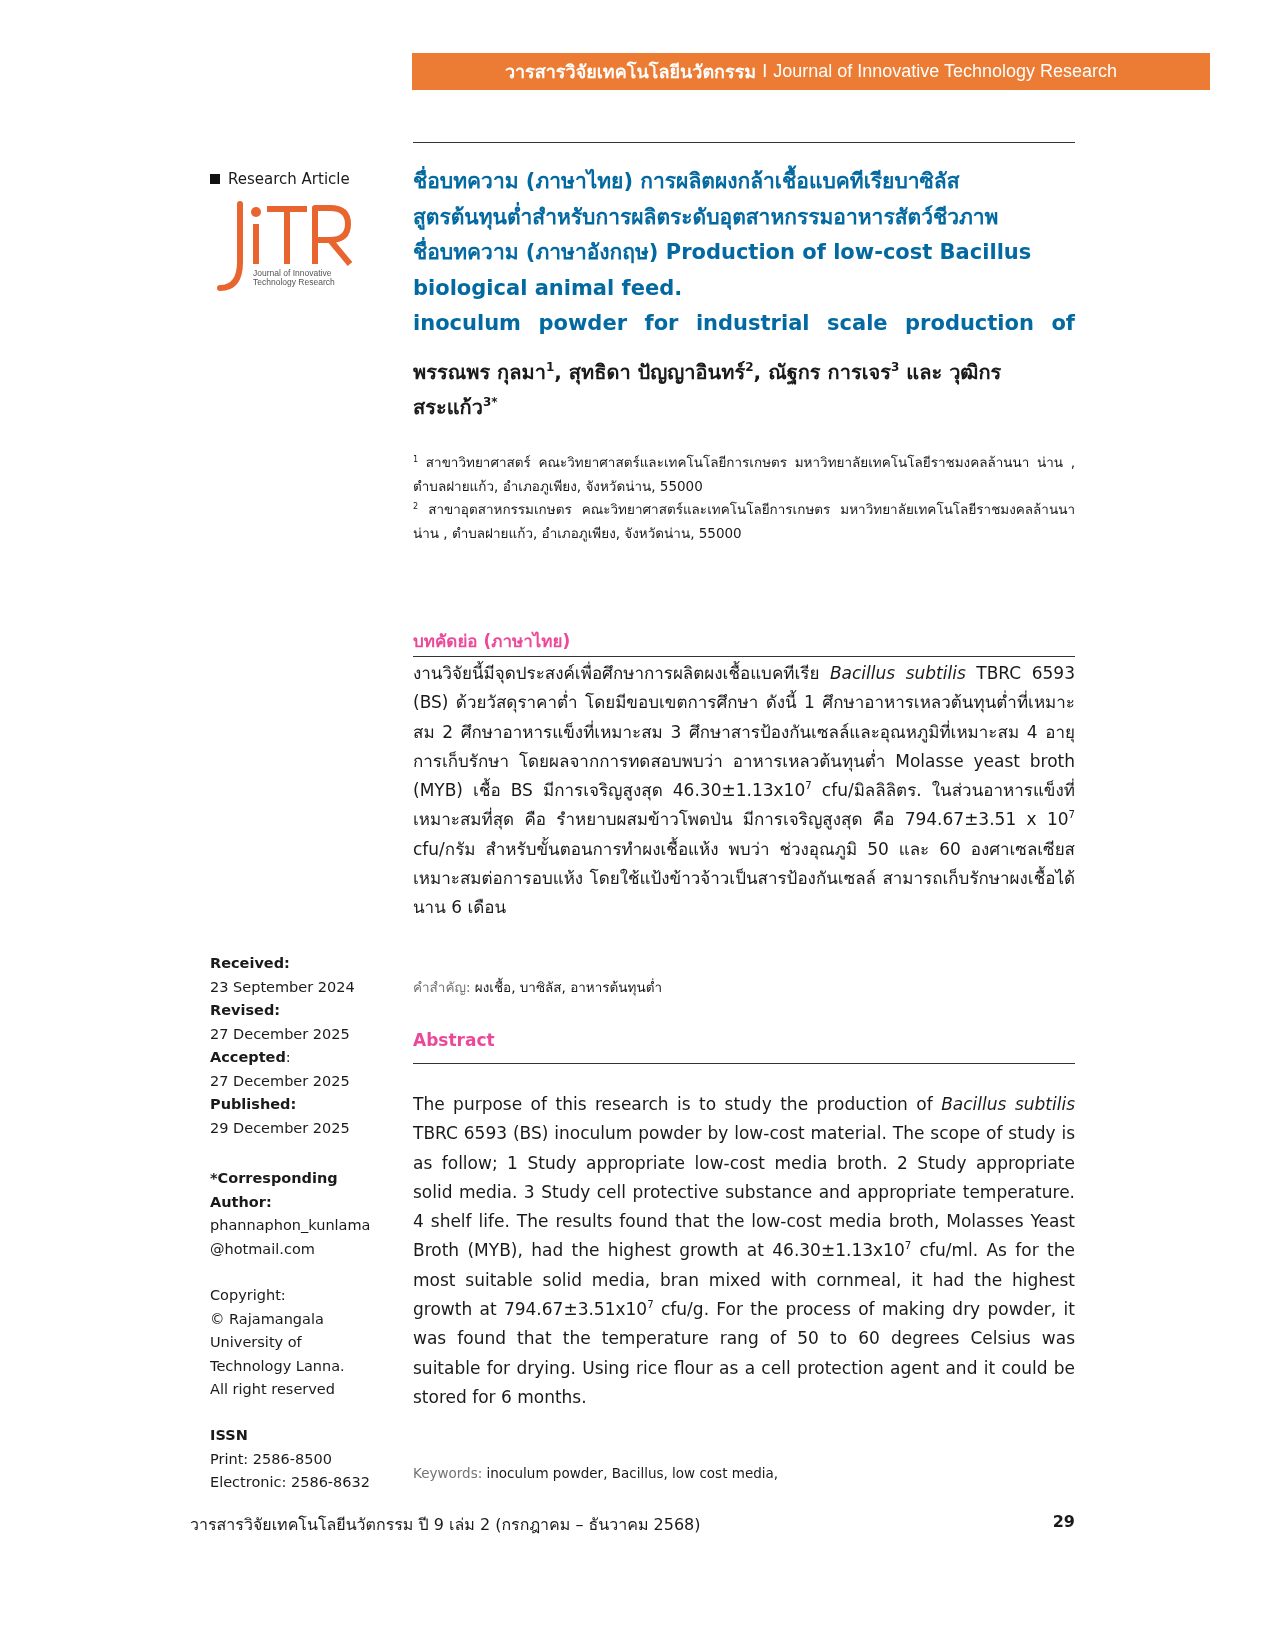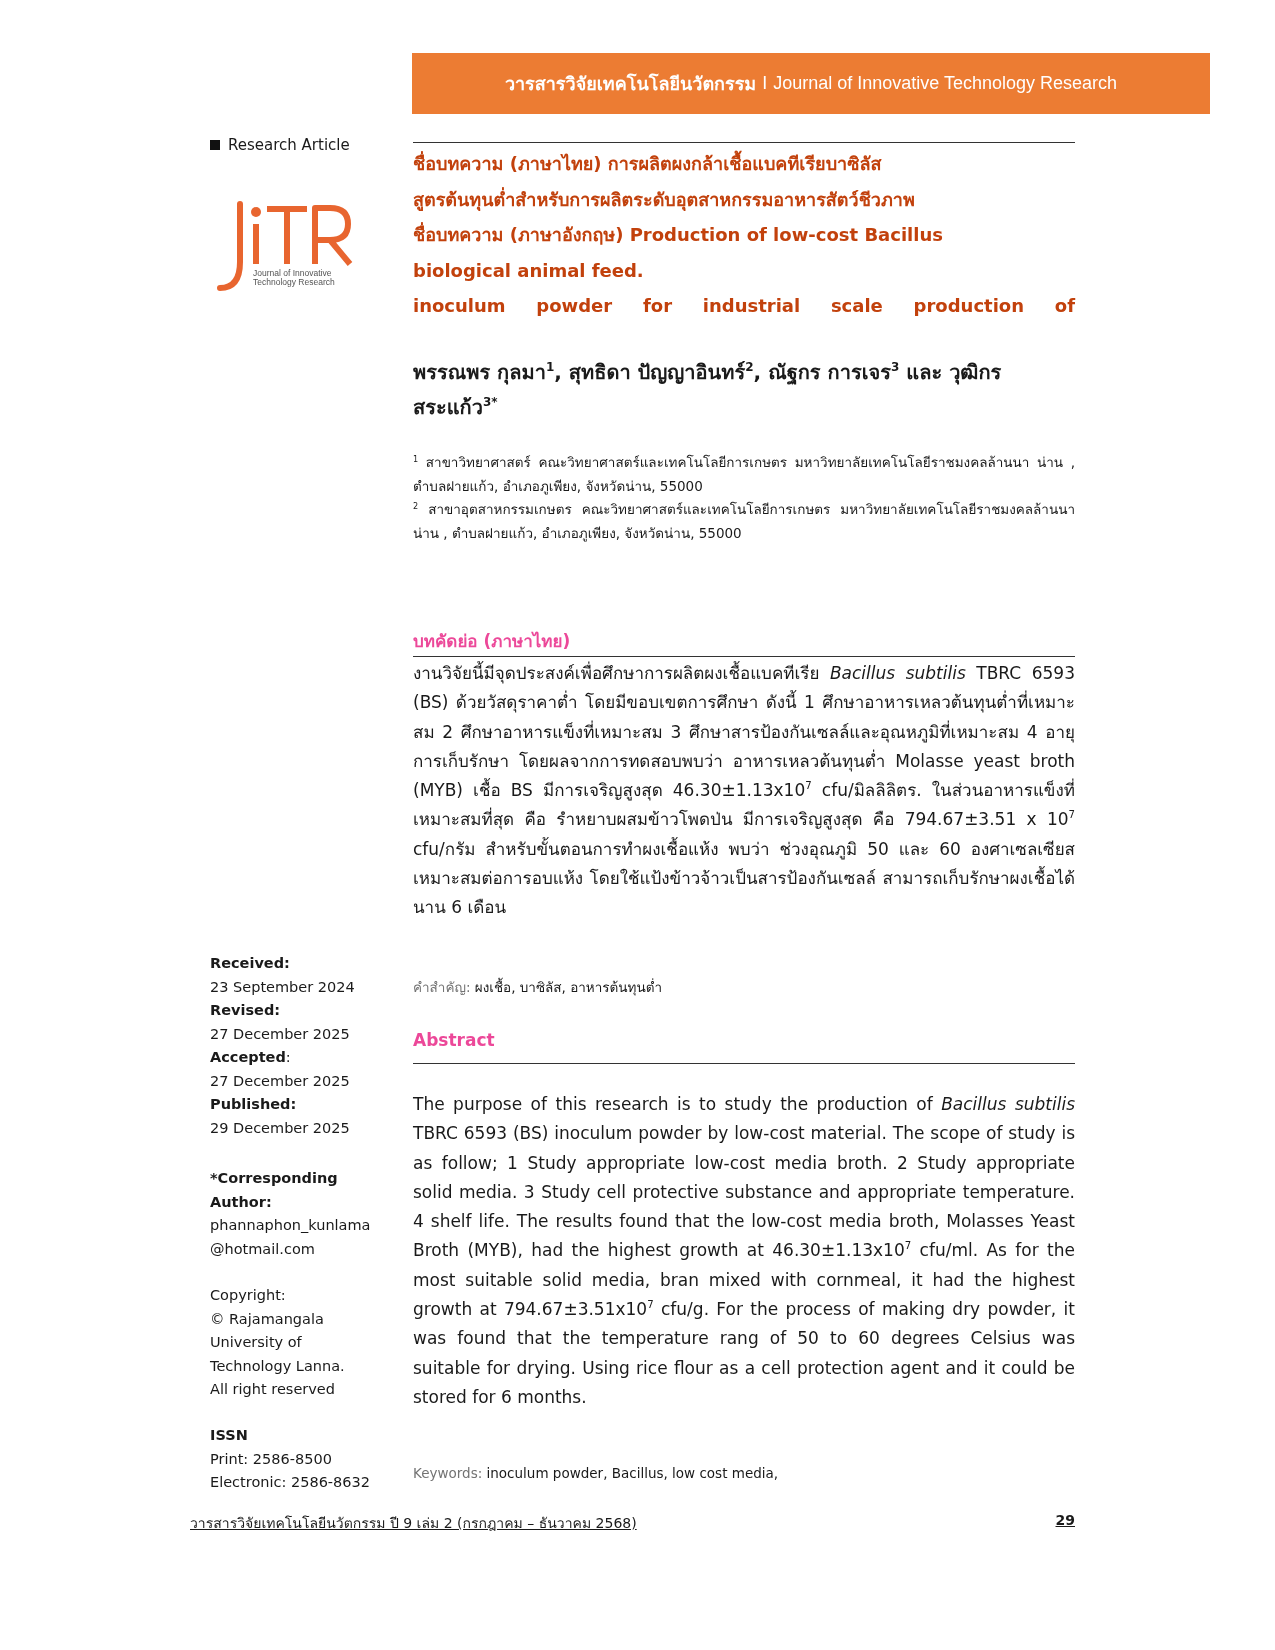--- a/index.html
+++ b/index.html
@@ -4,47 +4,47 @@
 <style>
   html, body { margin: 0; padding: 0; background: #ffffff; }
   body {
     width: 1275px; height: 1650px; position: relative; overflow: hidden;
     font-family: "DejaVu Sans", "Liberation Sans", sans-serif; color: #1a1a1a;
   }
   .abs { position: absolute; }
 
   
   .header-bar {
-    left: 412px; top: 53px; width: 798px; height: 61px;
+    left: 412px; top: 53px; width: 798px; height: 37px;
     background: #ec7c33; color: #fff;
     display: flex; align-items: center; justify-content: center;
     font-family: "Liberation Sans", sans-serif; font-size: 18px;
   }
   .header-bar .thai { font-weight: bold; }
   .header-bar .sep { margin: 0 6px; }
 
   
   .article-type {
-    left: 210px; top: 136px; font-size: 15px;
+    left: 210px; top: 170px; font-size: 15px;
     font-family: "DejaVu Sans", sans-serif; display: flex; align-items: center;
   }
   .article-type .sq { width: 10px; height: 10px; background: #111; margin-right: 8px; display: inline-block; }
 
   .logo { left: 212px; top: 200px; width: 150px; height: 95px; }
 
   .meta { left: 210px; font-size: 14.5px; line-height: 23.5px; font-family: "DejaVu Sans", sans-serif; }
   .meta .lbl { font-weight: bold; }
 
   
   .main { left: 413px; width: 662px; }
   .rule { height: 0; border-top: 1.5px solid #333; }
 
   .title {
-    top: 146px; color: #c2410c; font-weight: bold;
-    font-family: "DejaVu Sans", sans-serif; font-size: 18px; line-height: 35.5px;
+    top: 164px; color: #0369a1; font-weight: bold;
+    font-family: "DejaVu Sans", sans-serif; font-size: 21px; line-height: 35.5px;
     text-align: justify; text-align-last: left;
   }
   .authors {
     top: 355px; font-weight: bold; font-size: 20px; line-height: 35px;
     font-family: "DejaVu Sans", sans-serif;
   }
   .authors sup, .affil sup, .body sup { font-size: 60%; line-height: 0; }
 
   .affil {
     top: 451px; font-size: 13.5px; line-height: 23.5px;
@@ -60,21 +60,21 @@
     font-size: 17px; line-height: 29.3px; text-align: justify;
     font-family: "DejaVu Sans", sans-serif;
   }
   .body p { margin: 0; }
   .kw { font-size: 13.5px; font-family: "DejaVu Sans", sans-serif; }
   .kw .kw-label { color: #737373; }
 
   .footer {
     left: 190px; top: 1512px; width: 885px;
     display: flex; justify-content: space-between;
-    font-size: 14px; font-family: "DejaVu Sans", sans-serif; text-decoration: underline;
+    font-size: 16px; font-family: "DejaVu Sans", sans-serif;
   }
   .footer .page { font-weight: bold; }
 </style>
 </head>
 <body>
 
 <div class="abs header-bar">
   <span class="thai">วารสารวิจัยเทคโนโลยีนวัตกรรม</span>
   <span class="sep">I</span>
   <span>Journal of Innovative Technology Research</span>

